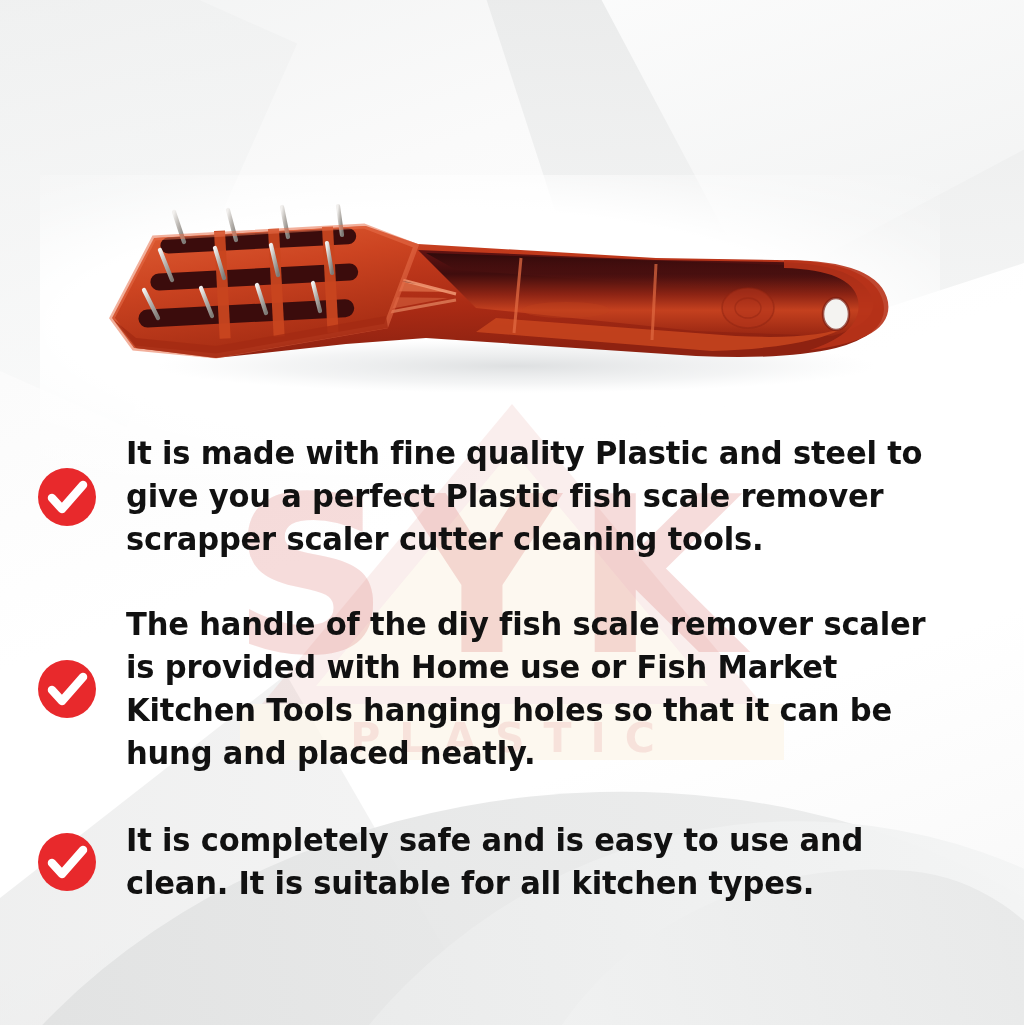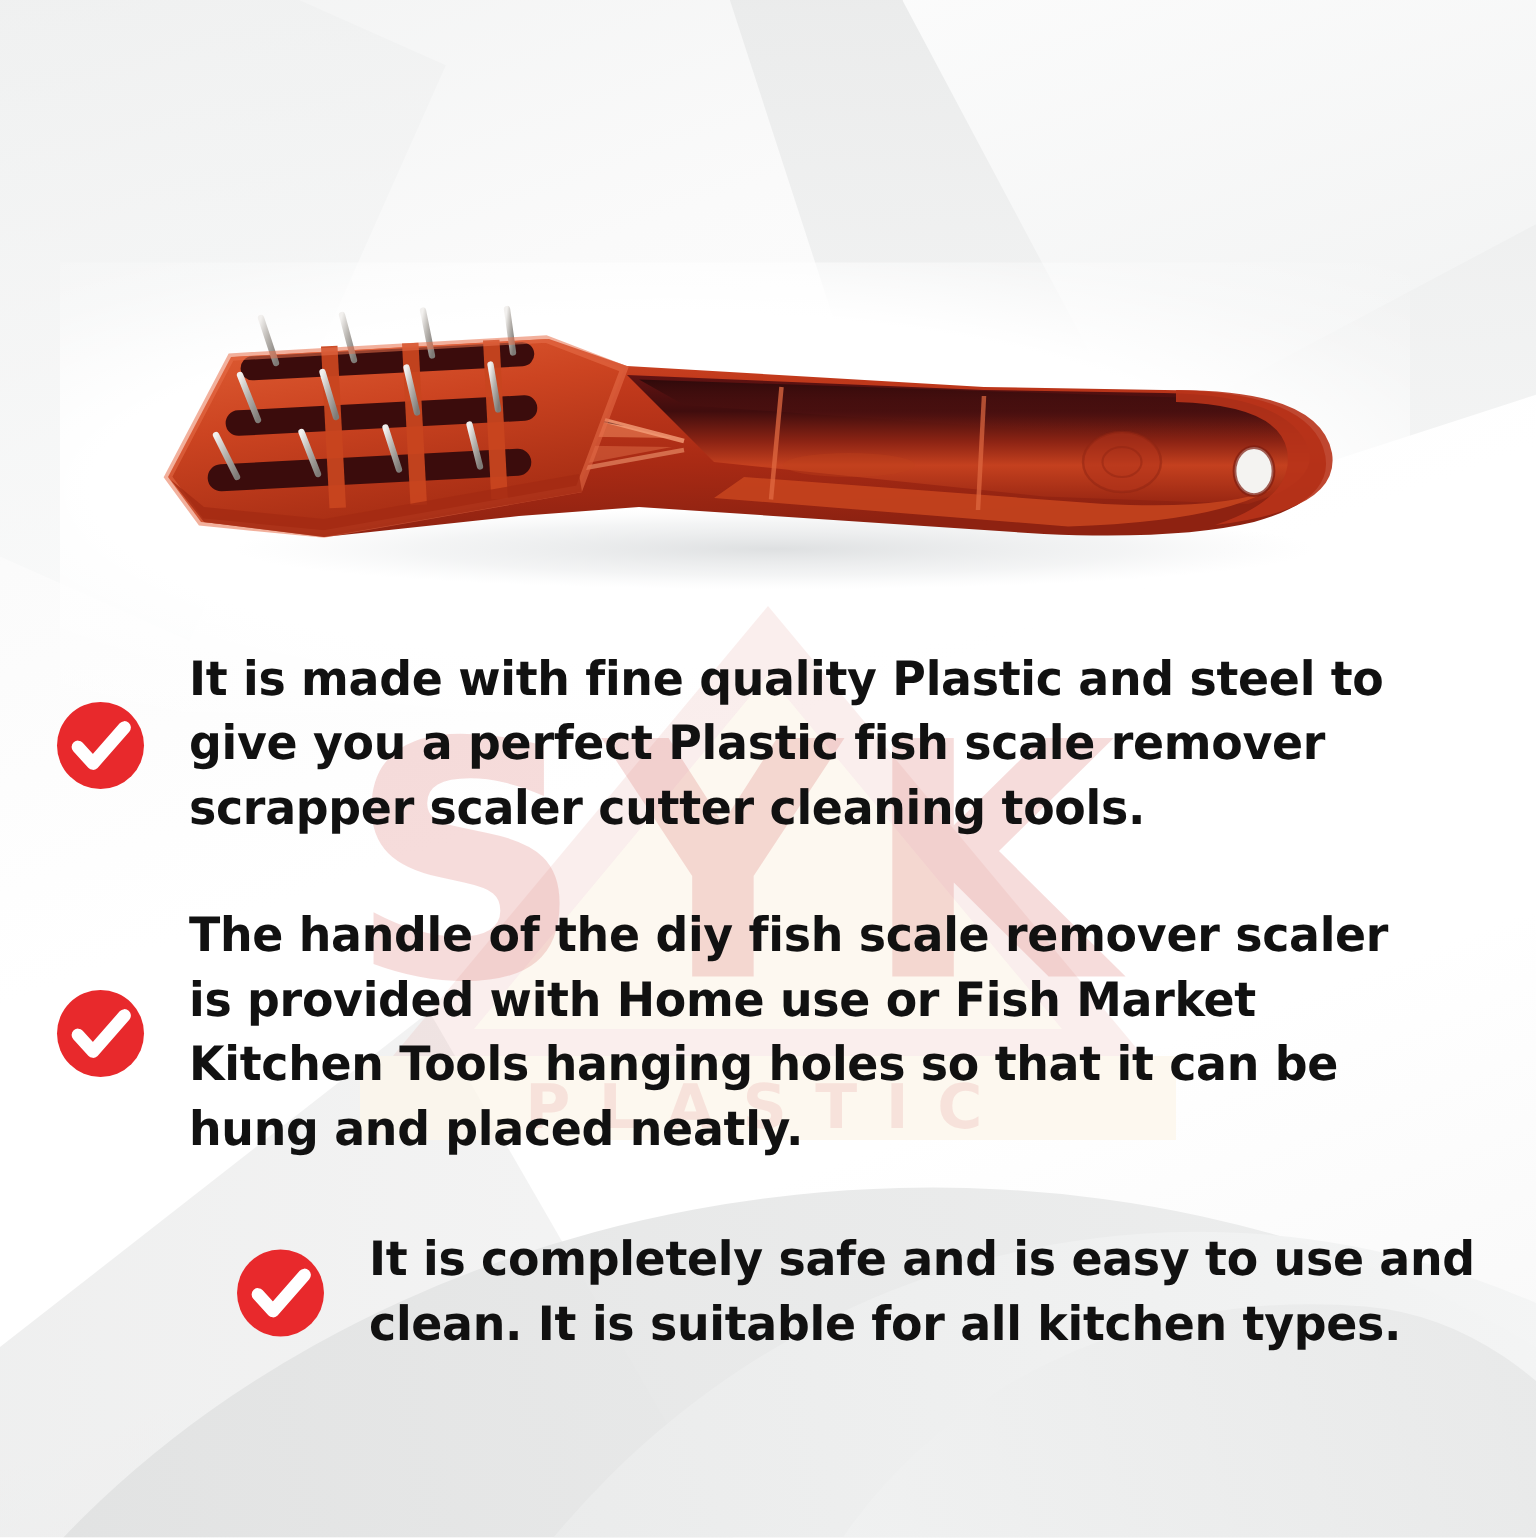--- a/index.html
+++ b/index.html
@@ -184,21 +184,21 @@
     line-height:43px;
     color:#111111;
     letter-spacing:-.2px;
     transform:scaleX(.97);
     transform-origin:left center;
   }
   .bullet-text span { display:block; white-space:nowrap; }
 
   #b1 { margin-top:0px; margin-bottom:42px; }
   #b2 { margin-bottom:44px; }
-  #b3 { margin-bottom:0;justify-content:flex-end; }
+  #b3 { margin-bottom:0; }
 </style>
 </head>
 <body>
 
 <div id="poster">
 
   <div class="bg-layer">
     <div class="sweep-left"></div>
     <div class="sweep-tr"></div>
     <div class="sweep-tr2"></div>

